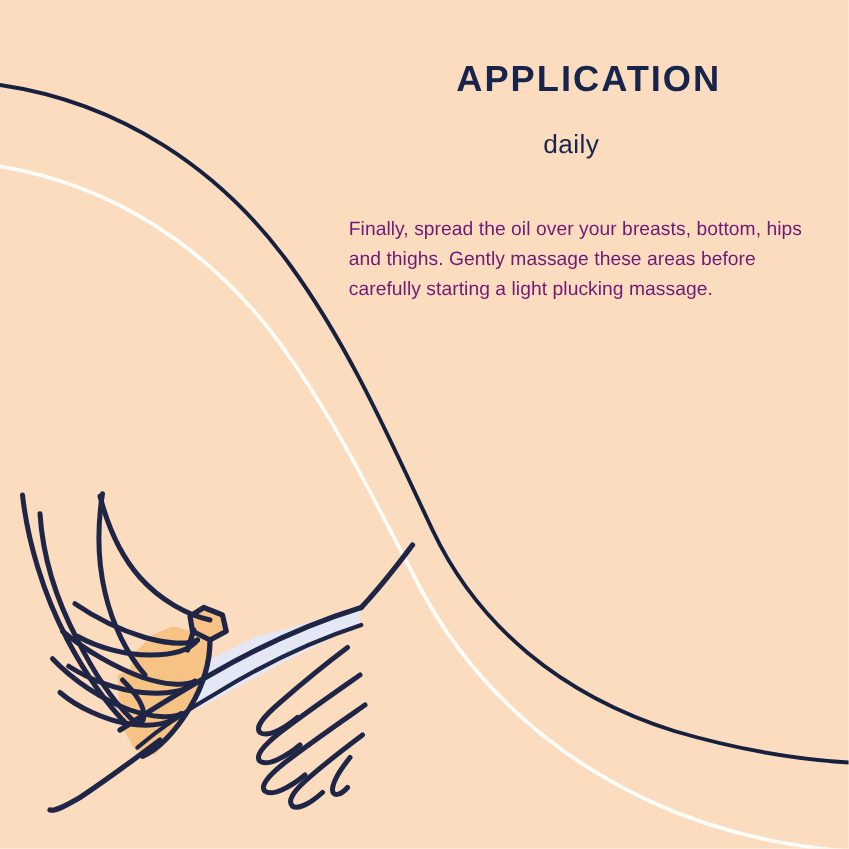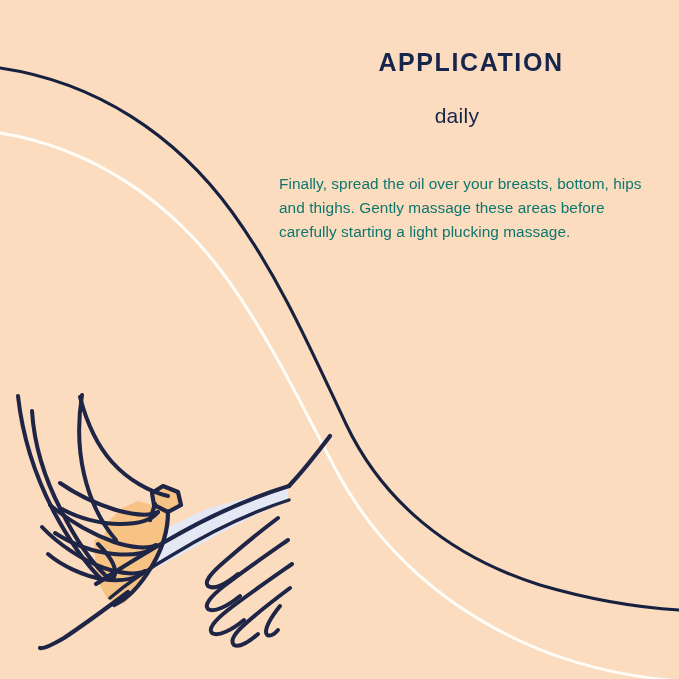--- a/index.html
+++ b/index.html
@@ -27,21 +27,21 @@
     z-index:5;
     left:0; top:0;
     width:679px;
   }
   #heading {
     position:absolute;
     left:271px; top:49px;
     width:400px;
     text-align:center;
     font-weight:bold;
-    font-size:25px;
+    font-size:29px;
     letter-spacing:1.6px;
     color:#17244B;
     line-height:1.1;
     white-space:nowrap;
   }
   #subheading {
     position:absolute;
     left:271px; top:104px;
     width:372px;
     text-align:center;
@@ -201,18 +201,18 @@
              C 52,645 44,649 40,648" fill="none" stroke="#1E2546" stroke-width="4.2" stroke-linecap="round"></path>
     <path d="M 289,486
              C 304,470 318,452 330,436" fill="none" stroke="#1E2546" stroke-width="4.2" stroke-linecap="round"></path>
   </svg>
 
   <div id="text-block">
     <div id="heading" style="color: rgb(23, 36, 75);">APPLICATION</div>
 
     <div id="subheading" style="color: rgb(23, 36, 75);">daily</div>
 
-    <div id="body-copy" style="color: #0f766e;">
+    <div id="body-copy" style="color: #701a75;">
       <p>Finally, spread the oil over your breasts, bottom, hips and thighs. Gently massage these areas before carefully starting a light plucking massage.</p>
     </div>
   </div>
 
 </div>
 
 </body></html>

